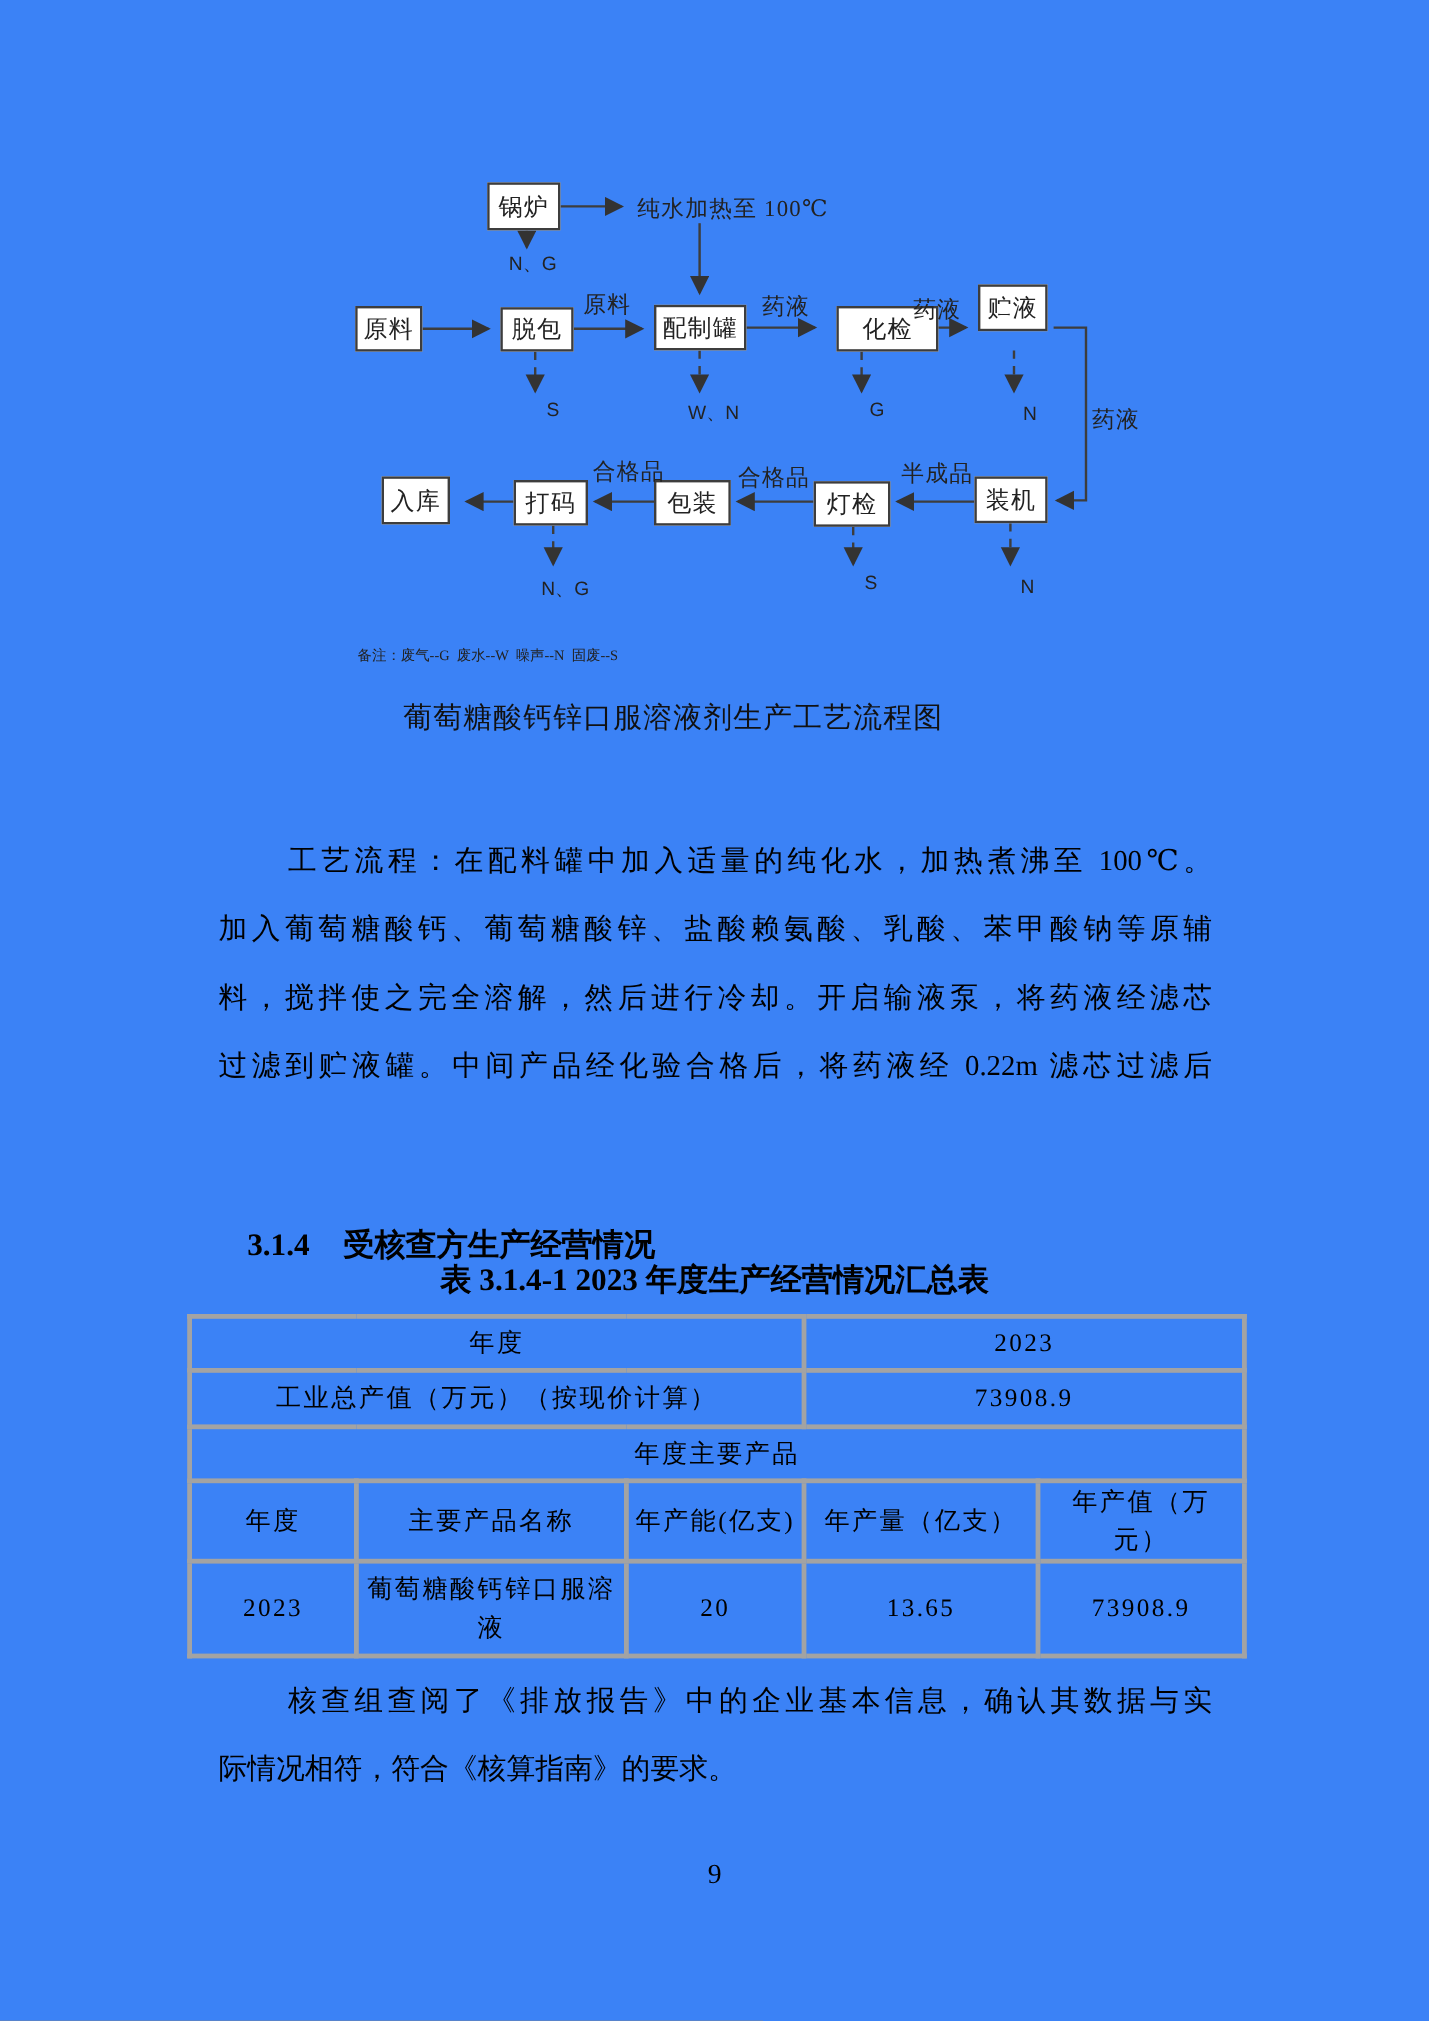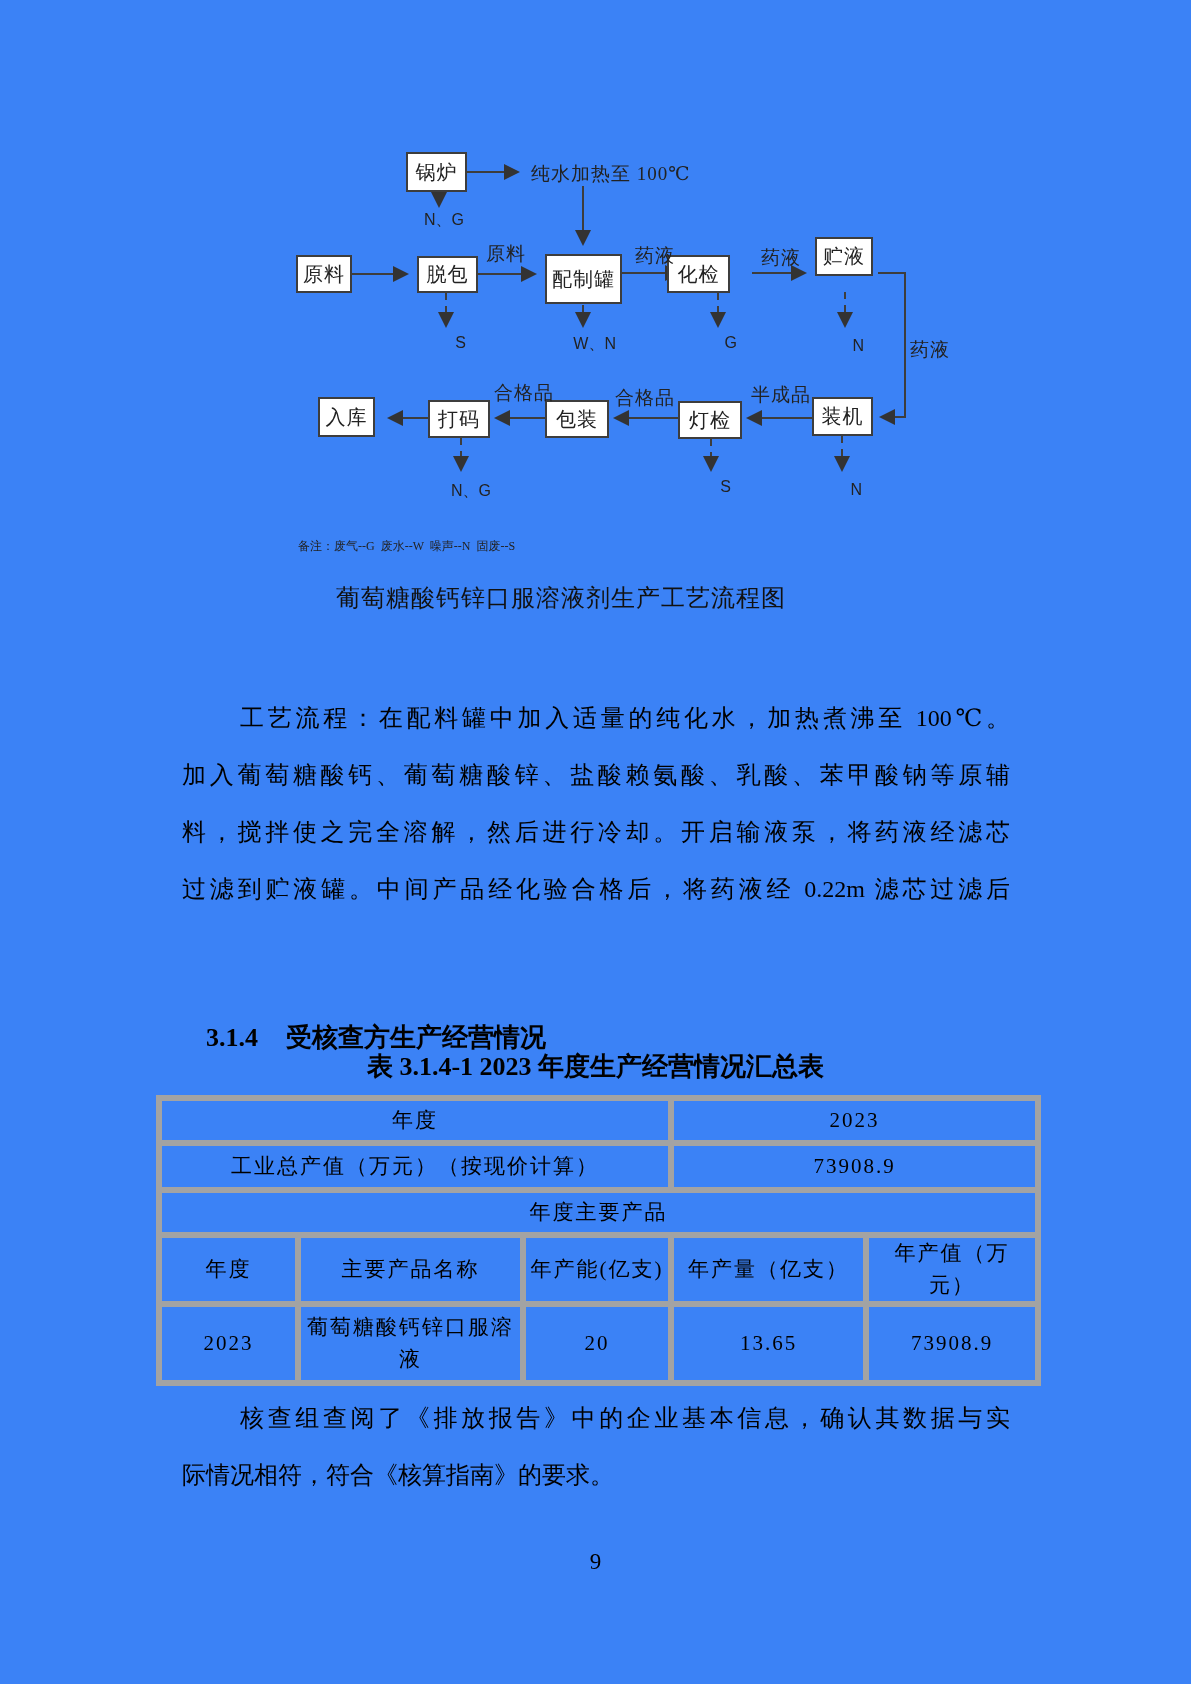--- a/index.html
+++ b/index.html
@@ -66,21 +66,21 @@
   }
   
   table.prod{
     position:absolute;left:156px;top:1095px;
     border-collapse:collapse;
     width:879px;
     font-size:21px;color:#000;
     table-layout:fixed;
   }
   table.prod td{
-    border:6px solid #a3a3a3;
+    border:4px solid #a3a3a3;
     text-align:center;vertical-align:middle;
     padding:0 4px;
     letter-spacing:2px;
     line-height:1.5;
   }
   .para2{
     position:absolute;left:182px;top:1390px;width:828px;
     font-size:24px;line-height:57px;color:#000;
   }
   .para2 .jline{text-align:justify;text-align-last:justify;}
@@ -125,22 +125,22 @@
         <line x1="461" y1="438" x2="461" y2="470" marker-end="url(#arr)"></line>
         <line x1="711" y1="439" x2="711" y2="470" marker-end="url(#arr)"></line>
         <line x1="842" y1="436" x2="842" y2="470" marker-end="url(#arr)"></line>
       </g>
     </g>
   </svg>
 
   <div class="flow-node" style="left:406px;top:152px;width:61px;height:40px">锅炉</div>
   <div class="flow-node" style="left:296px;top:255px;width:56px;height:38px">原料</div>
   <div class="flow-node" style="left:417px;top:256px;width:61px;height:37px">脱包</div>
-  <div class="flow-node" style="left:545px;top:254px;width:77px;height:50px">配制罐</div>
-  <div class="flow-node" style="left:667px;top:255px;width:63px;height:38px">化检</div>
+  <div class="flow-node" style="left:545px;top:254px;width:77px;height:38px">配制罐</div>
+  <div class="flow-node" style="left:697px;top:255px;width:85px;height:38px">化检</div>
   <div class="flow-node" style="left:815px;top:237px;width:58px;height:39px">贮液</div>
   <div class="flow-node" style="left:318px;top:397px;width:57px;height:40px">入库</div>
   <div class="flow-node" style="left:428px;top:400px;width:62px;height:38px">打码</div>
   <div class="flow-node" style="left:545px;top:400px;width:64px;height:38px">包装</div>
   <div class="flow-node" style="left:678px;top:401px;width:64px;height:38px">灯检</div>
   <div class="flow-node" style="left:812px;top:397px;width:61px;height:39px">装机</div>
 
   <div class="flow-label" style="left:531px;top:161px">纯水加热至 100℃</div>
   <div class="flow-code" style="left:408px;top:210px;width:56px">N、G</div>
   <div class="flow-label" style="left:486px;top:241px">原料</div>

